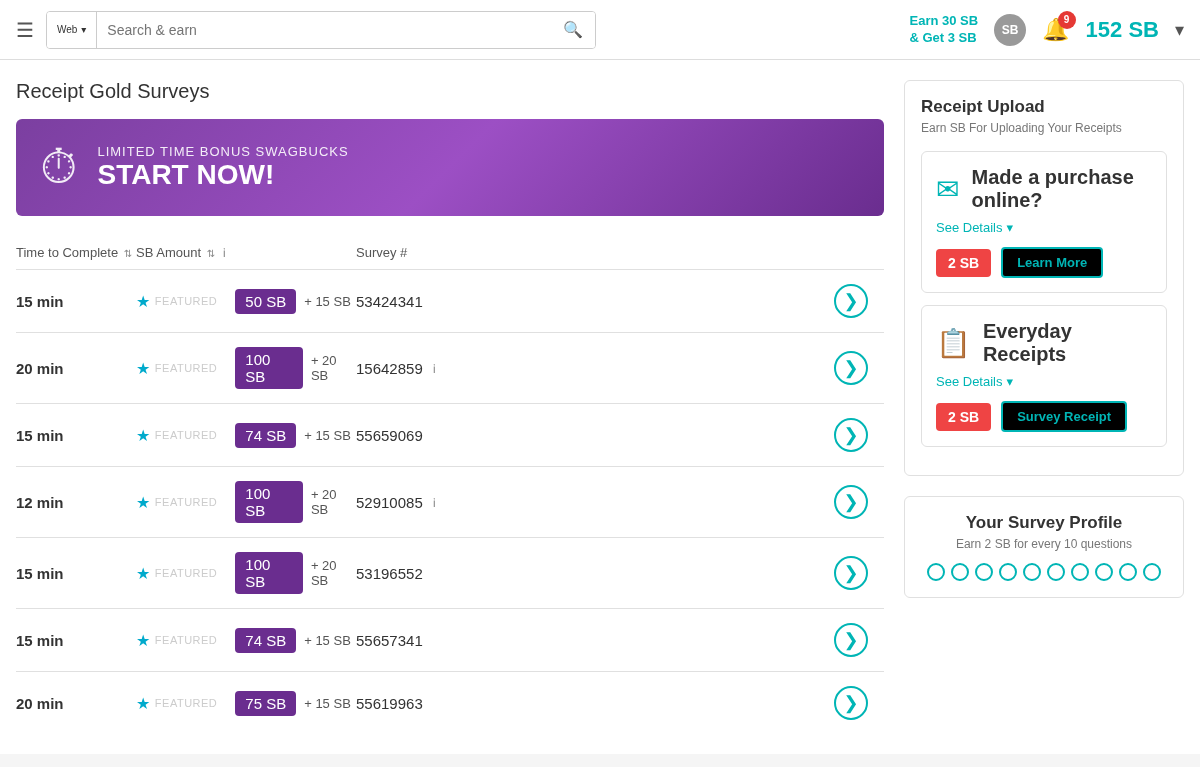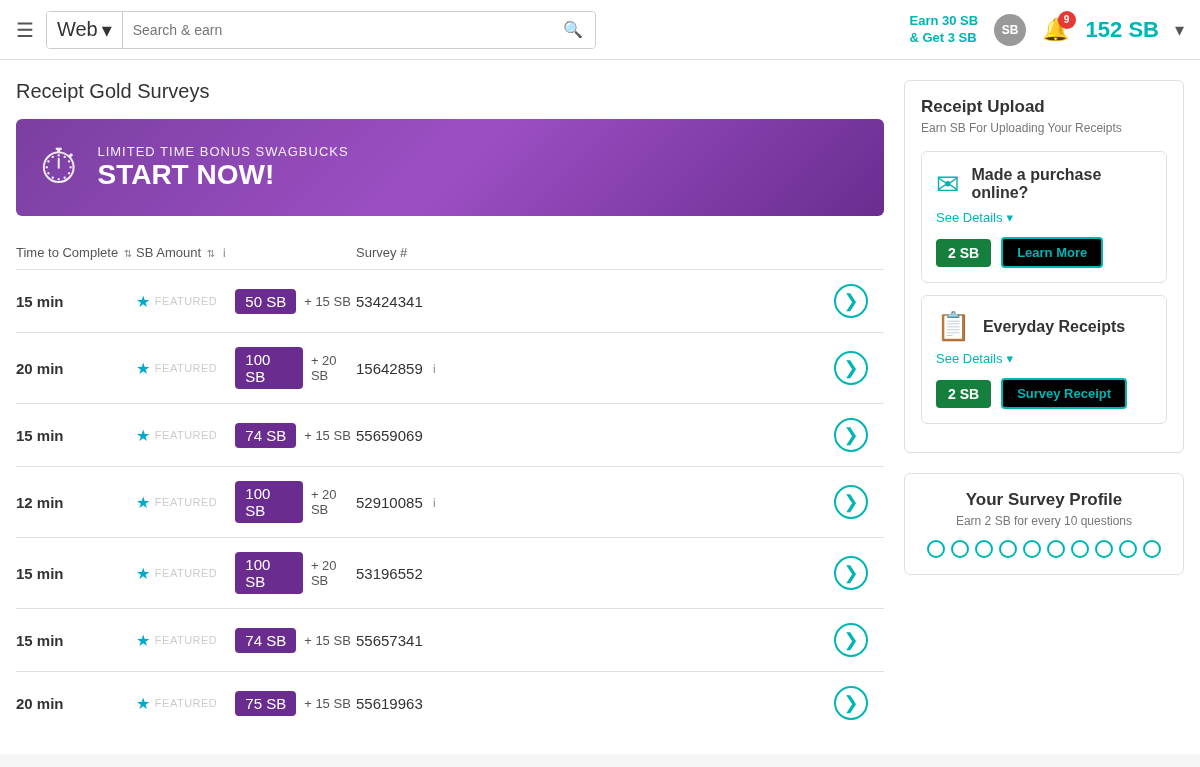--- a/index.html
+++ b/index.html
@@ -33,21 +33,21 @@
     .search-dropdown {
       display: flex;
       align-items: center;
       padding: 0 10px;
       border-right: 1px solid #ccc;
       height: 100%;
       cursor: pointer;
       background: #fff;
       gap: 4px;
       color: #333;
-      font-size: 20px;
+      font-size: 10px;
     }
     .search-input {
       border: none;
       outline: none;
       flex: 1;
       padding: 0 10px;
       font-size: 14px;
       color: #999;
     }
     .search-icon-btn {
@@ -282,40 +282,40 @@
       display: flex;
       align-items: center;
       gap: 12px;
       margin-bottom: 8px;
     }
     .receipt-option-icon {
       font-size: 28px;
       color: #00b5b5;
     }
     .receipt-option-title {
-      font-size: 16px;
+      font-size: 20px;
       font-weight: bold;
       color: #333;
     }
     .see-details {
       color: #00b5b5;
       font-size: 13px;
       cursor: pointer;
       display: flex;
       align-items: center;
       gap: 4px;
       margin-bottom: 12px;
     }
     .receipt-actions {
       display: flex;
       gap: 10px;
       align-items: center;
     }
     .sb-green-badge {
-      background: #15803d;
+      background: #ef4444;
       color: #fff;
       padding: 6px 12px;
       border-radius: 4px;
       font-weight: bold;
       font-size: 14px;
     }
     .action-btn {
       border: 2px solid #00b5b5;
       color: #00b5b5;
       background: #000000;

